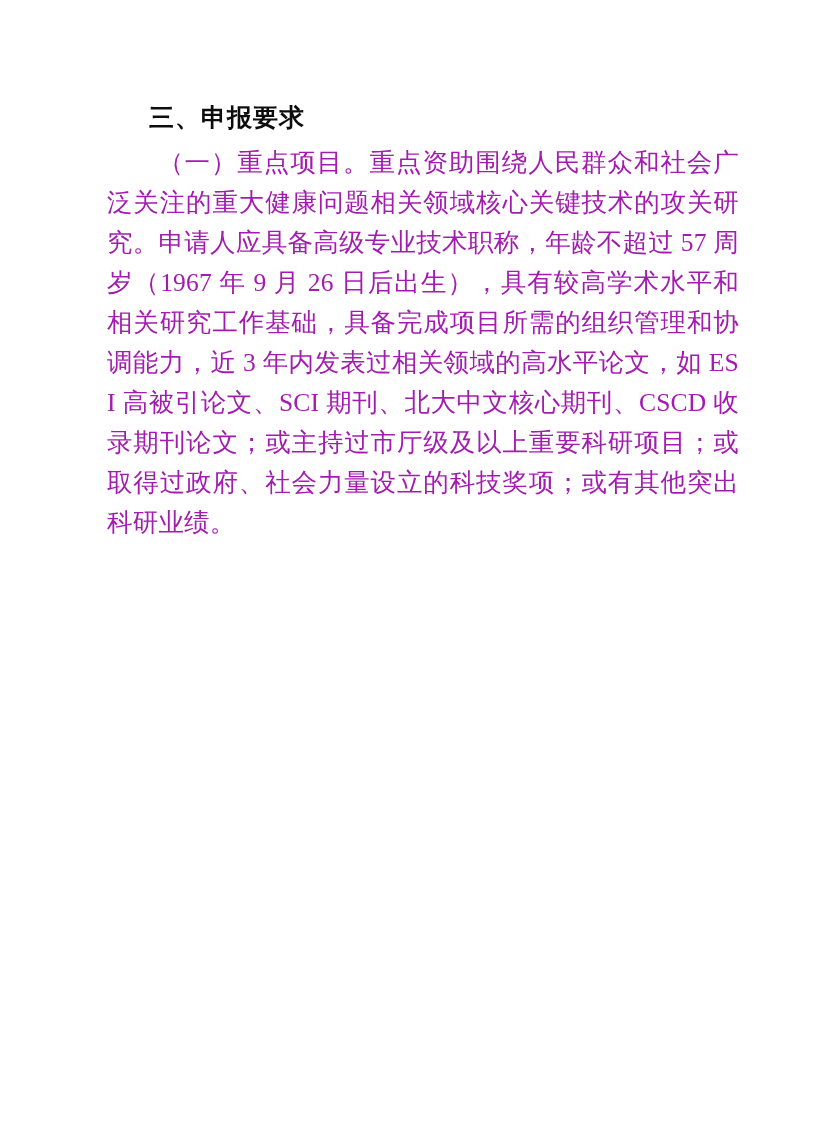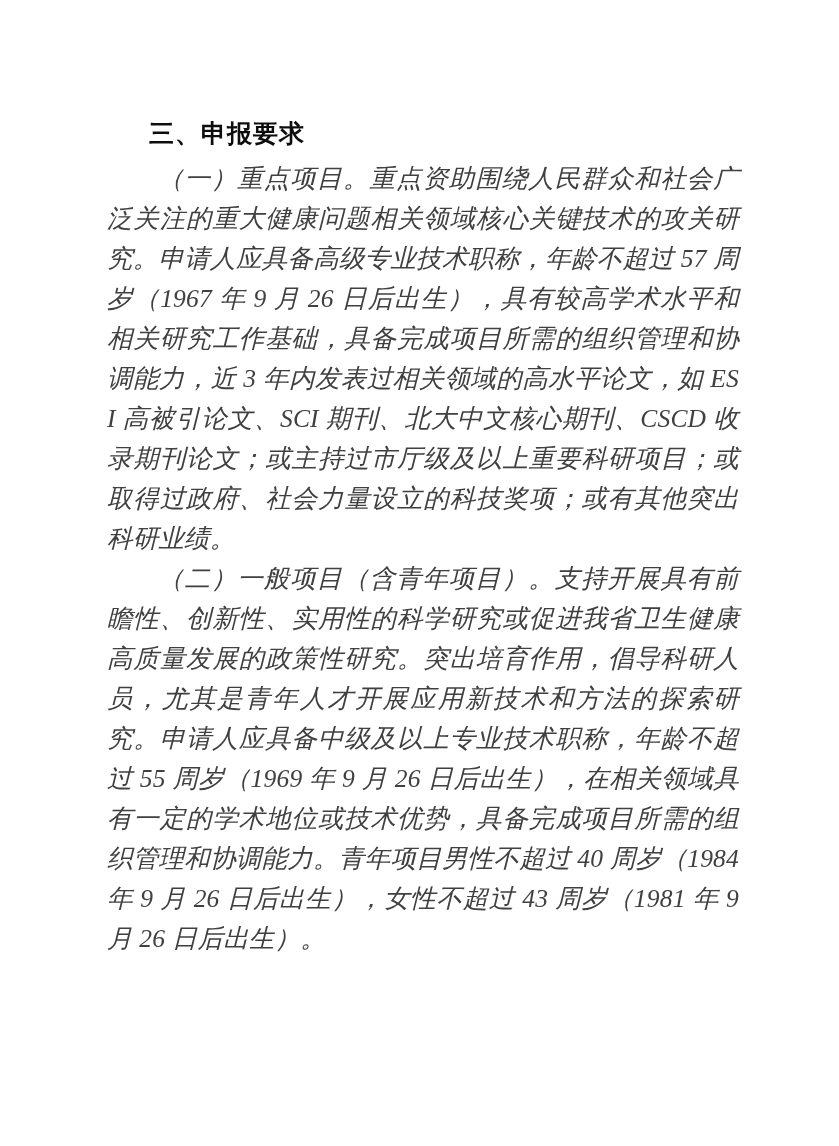--- a/index.html
+++ b/index.html
@@ -12,21 +12,21 @@
   body {
     font-family: "Liberation Serif", "DejaVu Serif", serif;
     color: #111111;
     -webkit-font-smoothing: antialiased;
   }
 
   .page {
     position: relative;
     width: 839px;
     height: 1014px;
-    margin: 16px auto;
+    margin: 0 auto;
     background: #ffffff;
     overflow: hidden;
     box-sizing: border-box;
   }
 
   .content {
     position: absolute;
     left: 107px;
     top: 98px;
     width: 632px;
@@ -41,28 +41,27 @@
     color: #0d0d0d;
     margin: 0 0 5px 0;
     padding-left: 42px;
     white-space: nowrap;
   }
 
   .para {
     font-family: "Liberation Serif", "DejaVu Serif", serif;
     font-size: 25.5px;
     line-height: 40px;
-    color: #404040;
+    color: #a21caf;
     margin: 0;
     text-align: justify;
     text-justify: inter-ideograph;
     text-indent: 51px;
     letter-spacing: 0.2px;
     word-break: break-all;
-    font-style: italic;
   }
 
   .para + .para {
     margin-top: 0;
   }
 
   .footer {
     position: absolute;
     left: 0;
     right: 0;
@@ -78,20 +77,19 @@
 <body>
 
 <div class="page">
 
   <div class="content">
 
     <h2 class="section-heading">三、申报要求</h2>
 
     <p class="para">（一）重点项目。重点资助围绕人民群众和社会广泛关注的重大健康问题相关领域核心关键技术的攻关研究。申请人应具备高级专业技术职称，年龄不超过 57 周岁（1967 年 9 月 26 日后出生），具有较高学术水平和相关研究工作基础，具备完成项目所需的组织管理和协调能力，近 3 年内发表过相关领域的高水平论文，如 ESI 高被引论文、SCI 期刊、北大中文核心期刊、CSCD 收录期刊论文；或主持过市厅级及以上重要科研项目；或取得过政府、社会力量设立的科技奖项；或有其他突出科研业绩。</p>
 
-    <p class="para">（二）一般项目（含青年项目）。支持开展具有前瞻性、创新性、实用性的科学研究或促进我省卫生健康高质量发展的政策性研究。突出培育作用，倡导科研人员，尤其是青年人才开展应用新技术和方法的探索研究。申请人应具备中级及以上专业技术职称，年龄不超过 55 周岁（1969 年 9 月 26 日后出生），在相关领域具有一定的学术地位或技术优势，具备完成项目所需的组织管理和协调能力。青年项目男性不超过 40 周岁（1984 年 9 月 26 日后出生），女性不超过 43 周岁（1981 年 9 月 26 日后出生）。</p>
 
 
   </div>
 
   <div class="footer">- 2 -</div>
 
 </div>
 
 </body></html>

